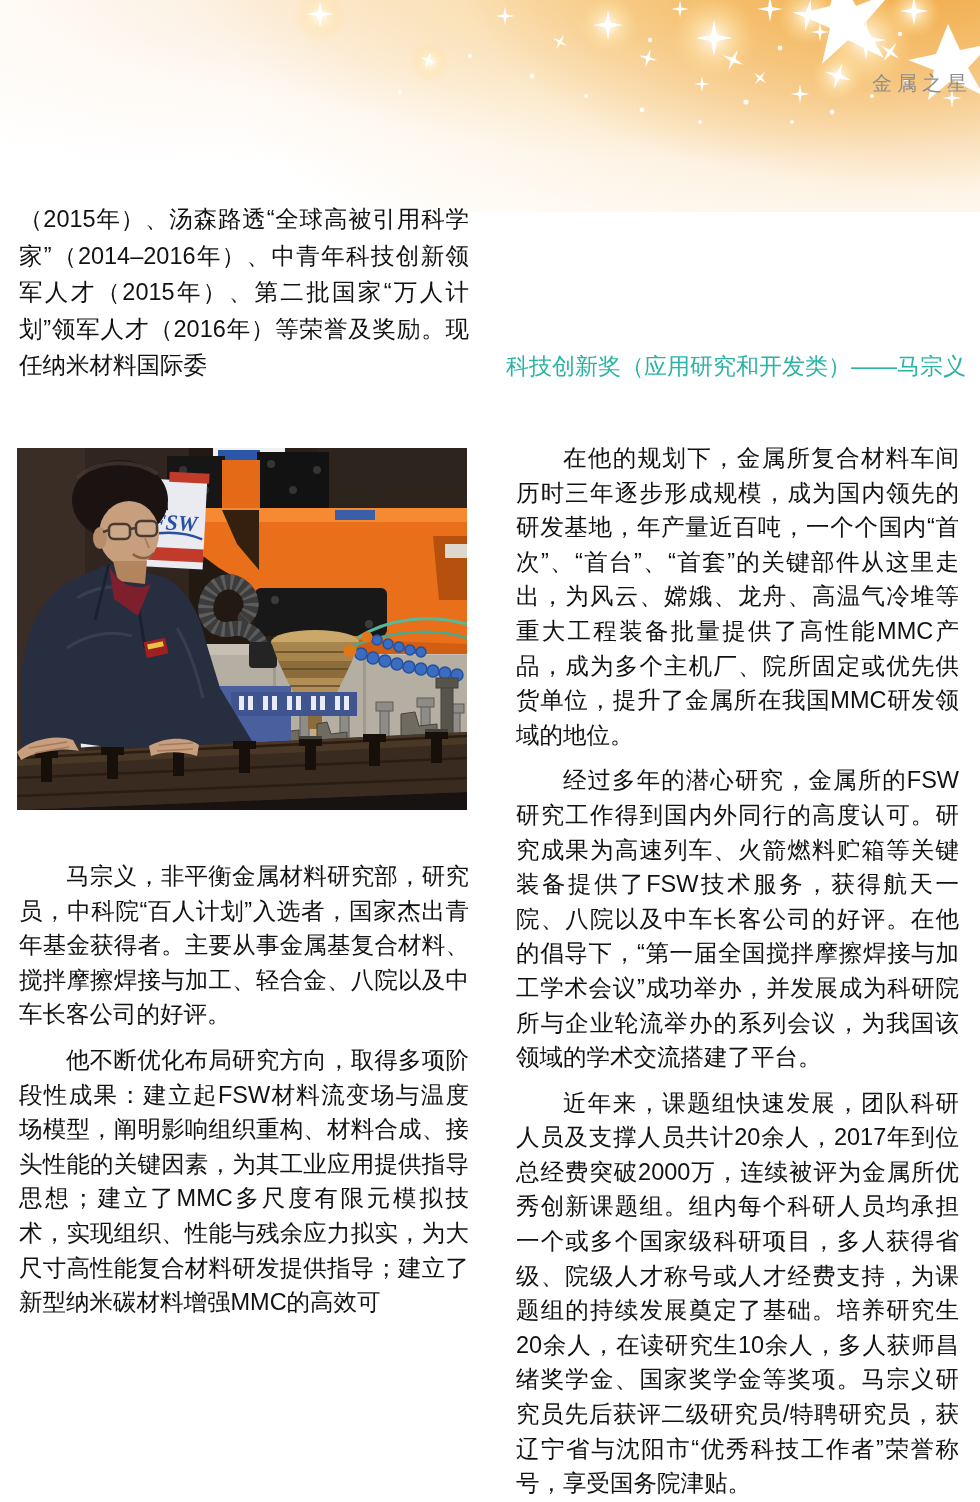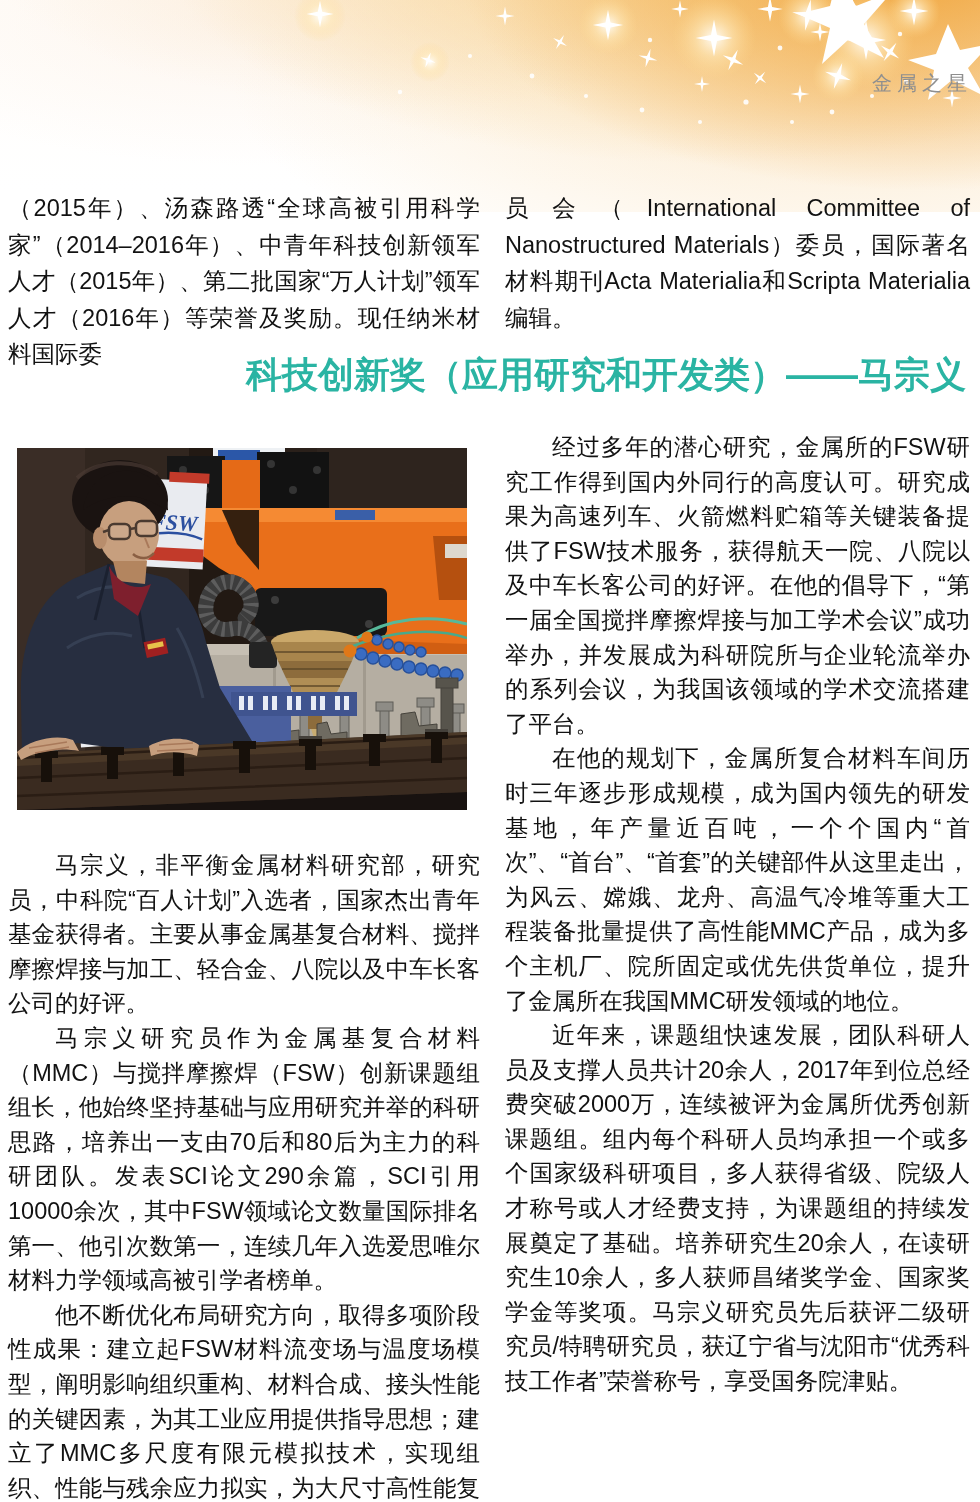--- a/index.html
+++ b/index.html
@@ -21,27 +21,27 @@
       radial-gradient(ellipse 500px 180px at 25% 10%, rgba(252,238,226,.5), rgba(252,238,226,0) 80%),
       linear-gradient(180deg,#fffdfa 0%,#ffffff 90%);
   }
   .banner svg{position:absolute;left:0;top:0;}
   .masthead{
     position:absolute;top:70px;right:8px;
     font-size:20px;letter-spacing:5px;color:#8f8f8f;font-weight:400;
   }
   
   .textblock{position:absolute;color:#121212;font-size:23.5px;text-align:justify;}
-  .textblock p{margin:0;}
+  .textblock p{margin:11px;}
   .textblock p.indent{text-indent:2em;}
   .intro-left {left:8px;  top:190px;width:472px;line-height:36.5px;}
   .intro-right{left:505px;top:190px;width:465px;line-height:36.5px;}
   .award-heading{
     position:absolute;left:0;top:351px;width:966px;text-align:right;
-    font-size:36px;font-weight:700;color:#2ab4a3;
+    font-size:23px;font-weight:400;color:#2ab4a3;
   }
   .body-left {left:8px;  top:848px;width:472px;line-height:34.6px;}
   .body-right{left:505px;top:430px;width:465px;line-height:34.6px;}
   
   .photo{
     position:absolute;left:17px;top:448px;width:450px;height:362px;overflow:hidden;
   }
   .photo svg{display:block;}
 </style>
 </head>
@@ -111,23 +111,20 @@
           <circle cx="780" cy="48" r="2.4"></circle>
           <circle cx="900" cy="34" r="2.2"></circle>
       </g>
     </svg>
     <div class="masthead">金属之星</div>
   </div>
 
   <div class="textblock intro-left">
     <p>（2015年）、汤森路透“全球高被引用科学家”（2014–2016年）、中青年科技创新领军人才（2015年）、第二批国家“万人计划”领军人才（2016年）等荣誉及奖励。现任纳米材料国际委</p>
   </div>
-  <div class="textblock intro-right">
-    <p>员会（International Committee of Nanostructured Materials）委员，国际著名材料期刊Acta Materialia和Scripta Materialia编辑。</p>
-  </div>
 
   <div class="award-heading" style="color: rgb(42, 180, 163);">科技创新奖（应用研究和开发类）——马宗义</div>
 
   <div class="photo">
     <svg width="450" height="362" viewBox="0 0 450 362">
 
       <g>
         <rect width="450" height="362" fill="#2e241e"></rect>
         <rect x="0" width="68" height="362" fill="#3a2d26"></rect>
         <rect x="68" width="104" height="362" fill="#31261f"></rect>
@@ -323,22 +320,21 @@
         <path d="M0,304 C14,291 40,286 56,292 L62,303 C42,299 20,303 4,312 Z" fill="#c79f7e"></path>
         <path d="M12,300 L50,294 M18,305 L52,299" stroke="#a8795a" stroke-width="1.5" fill="none"></path>
         <path d="M132,298 C148,289 170,288 182,297 L180,308 C162,302 145,304 134,308 Z" fill="#c79f7e"></path>
         <path d="M142,297 L176,295 M140,303 L176,301" stroke="#a8795a" stroke-width="1.5" fill="none"></path>
       </g>
     </svg>
   </div>
 
   <div class="textblock body-left">
       <p class="indent">马宗义，非平衡金属材料研究部，研究员，中科院“百人计划”入选者，国家杰出青年基金获得者。主要从事金属基复合材料、搅拌摩擦焊接与加工、轻合金、八院以及中车长客公司的好评。</p>
-      <p class="indent">马宗义研究员作为金属基复合材料（MMC）与搅拌摩擦焊（FSW）创新课题组组长，他始终坚持基础与应用研究并举的科研思路，培养出一支由70后和80后为主力的科研团队。发表SCI论文290余篇，SCI引用10000余次，其中FSW领域论文数量国际排名第一、他引次数第一，连续几年入选爱思唯尔材料力学领域高被引学者榜单。</p>
       <p class="indent">他不断优化布局研究方向，取得多项阶段性成果：建立起FSW材料流变场与温度场模型，阐明影响组织重构、材料合成、接头性能的关键因素，为其工业应用提供指导思想；建立了MMC多尺度有限元模拟技术，实现组织、性能与残余应力拟实，为大尺寸高性能复合材料研发提供指导；建立了新型纳米碳材料增强MMC的高效可</p>
     </div>
   <div class="textblock body-right">
+      <p class="indent">在他的规划下，金属所复合材料车间历时三年逐步形成规模，成为国内领先的研发基地，年产量近百吨，一个个国内“首次”、“首台”、“首套”的关键部件从这里走出，为风云、嫦娥、龙舟、高温气冷堆等重大工程装备批量提供了高性能MMC产品，成为多个主机厂、院所固定或优先供货单位，提升了金属所在我国MMC研发领域的地位。</p>
       <p class="indent">经过多年的潜心研究，金属所的FSW研究工作得到国内外同行的高度认可。研究成果为高速列车、火箭燃料贮箱等关键装备提供了FSW技术服务，获得航天一院、八院以及中车长客公司的好评。在他的倡导下，“第一届全国搅拌摩擦焊接与加工学术会议”成功举办，并发展成为科研院所与企业轮流举办的系列会议，为我国该领域的学术交流搭建了平台。</p>
-      <p class="indent">在他的规划下，金属所复合材料车间历时三年逐步形成规模，成为国内领先的研发基地，年产量近百吨，一个个国内“首次”、“首台”、“首套”的关键部件从这里走出，为风云、嫦娥、龙舟、高温气冷堆等重大工程装备批量提供了高性能MMC产品，成为多个主机厂、院所固定或优先供货单位，提升了金属所在我国MMC研发领域的地位。</p>
       <p class="indent">近年来，课题组快速发展，团队科研人员及支撑人员共计20余人，2017年到位总经费突破2000万，连续被评为金属所优秀创新课题组。组内每个科研人员均承担一个或多个国家级科研项目，多人获得省级、院级人才称号或人才经费支持，为课题组的持续发展奠定了基础。培养研究生20余人，在读研究生10余人，多人获师昌绪奖学金、国家奖学金等奖项。马宗义研究员先后获评二级研究员/特聘研究员，获辽宁省与沈阳市“优秀科技工作者”荣誉称号，享受国务院津贴。</p>
     </div>
 
 </div>
 
 </body></html>

